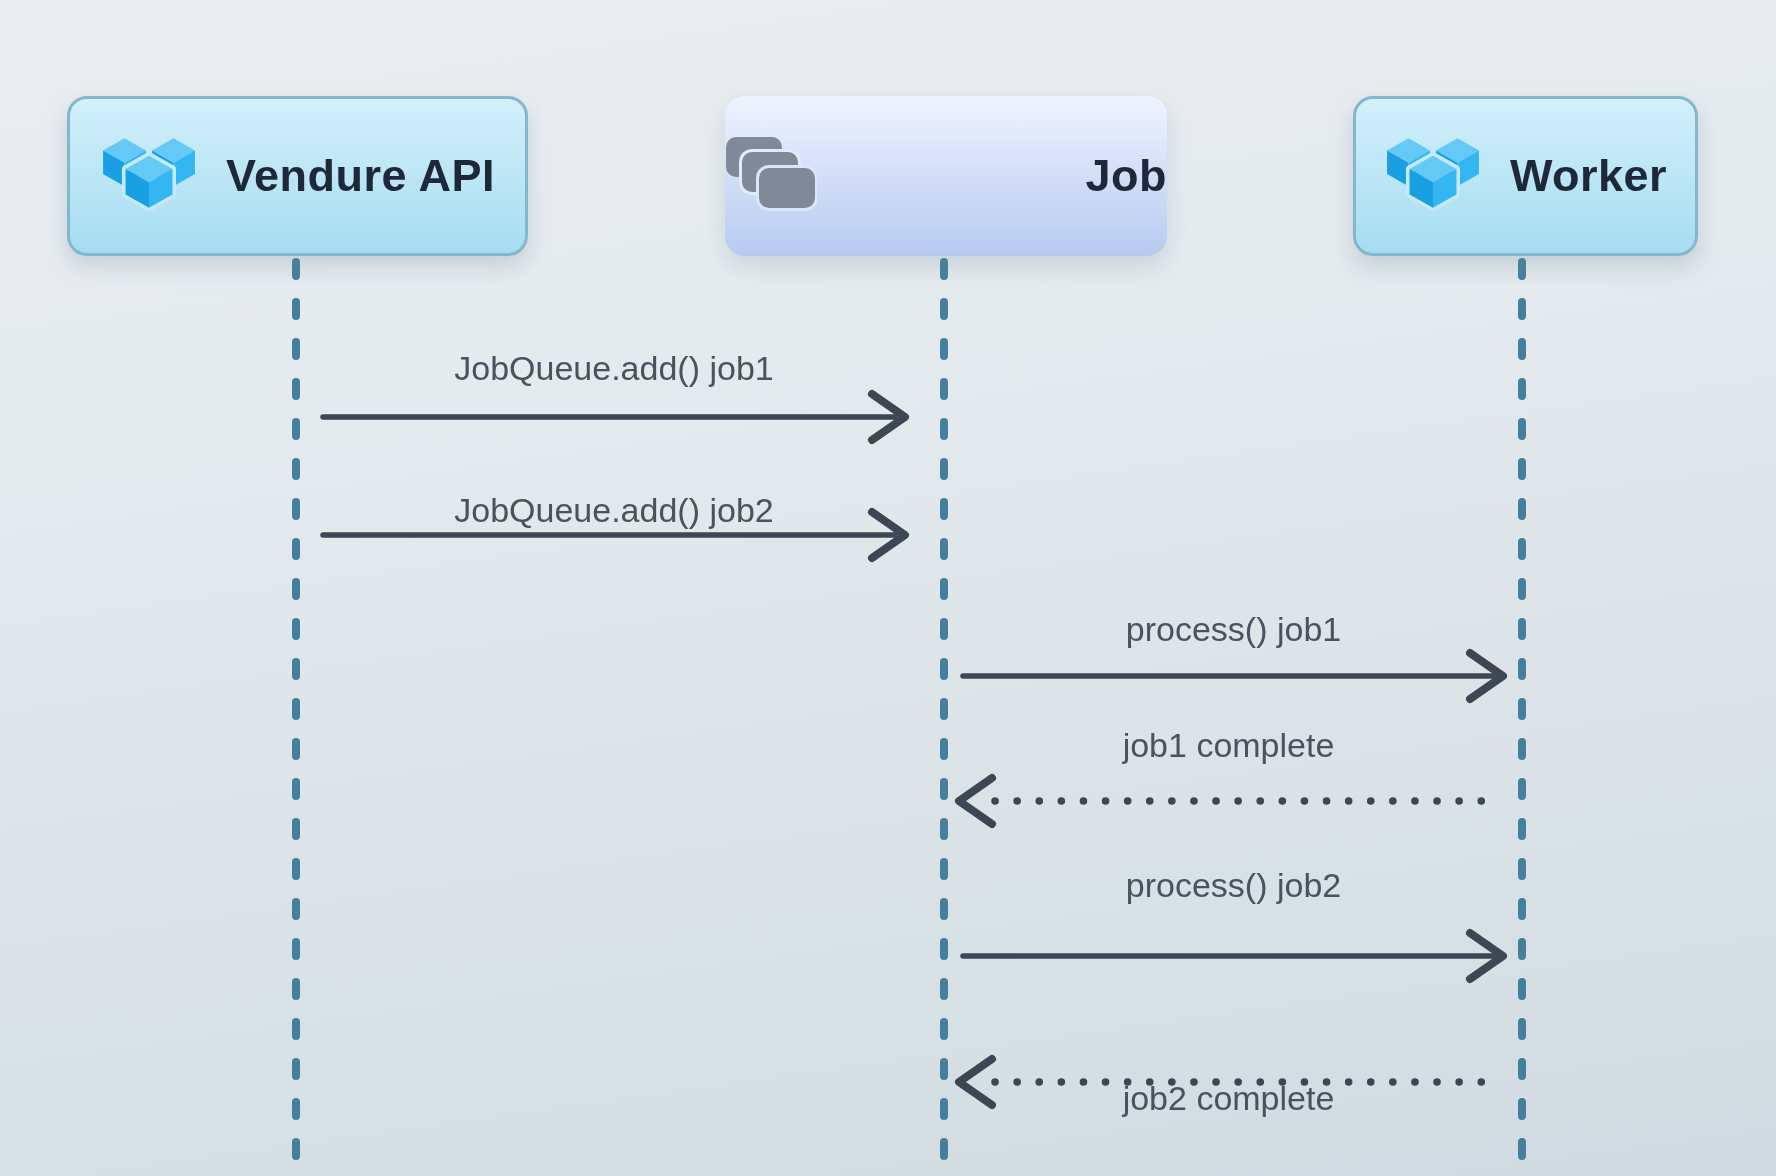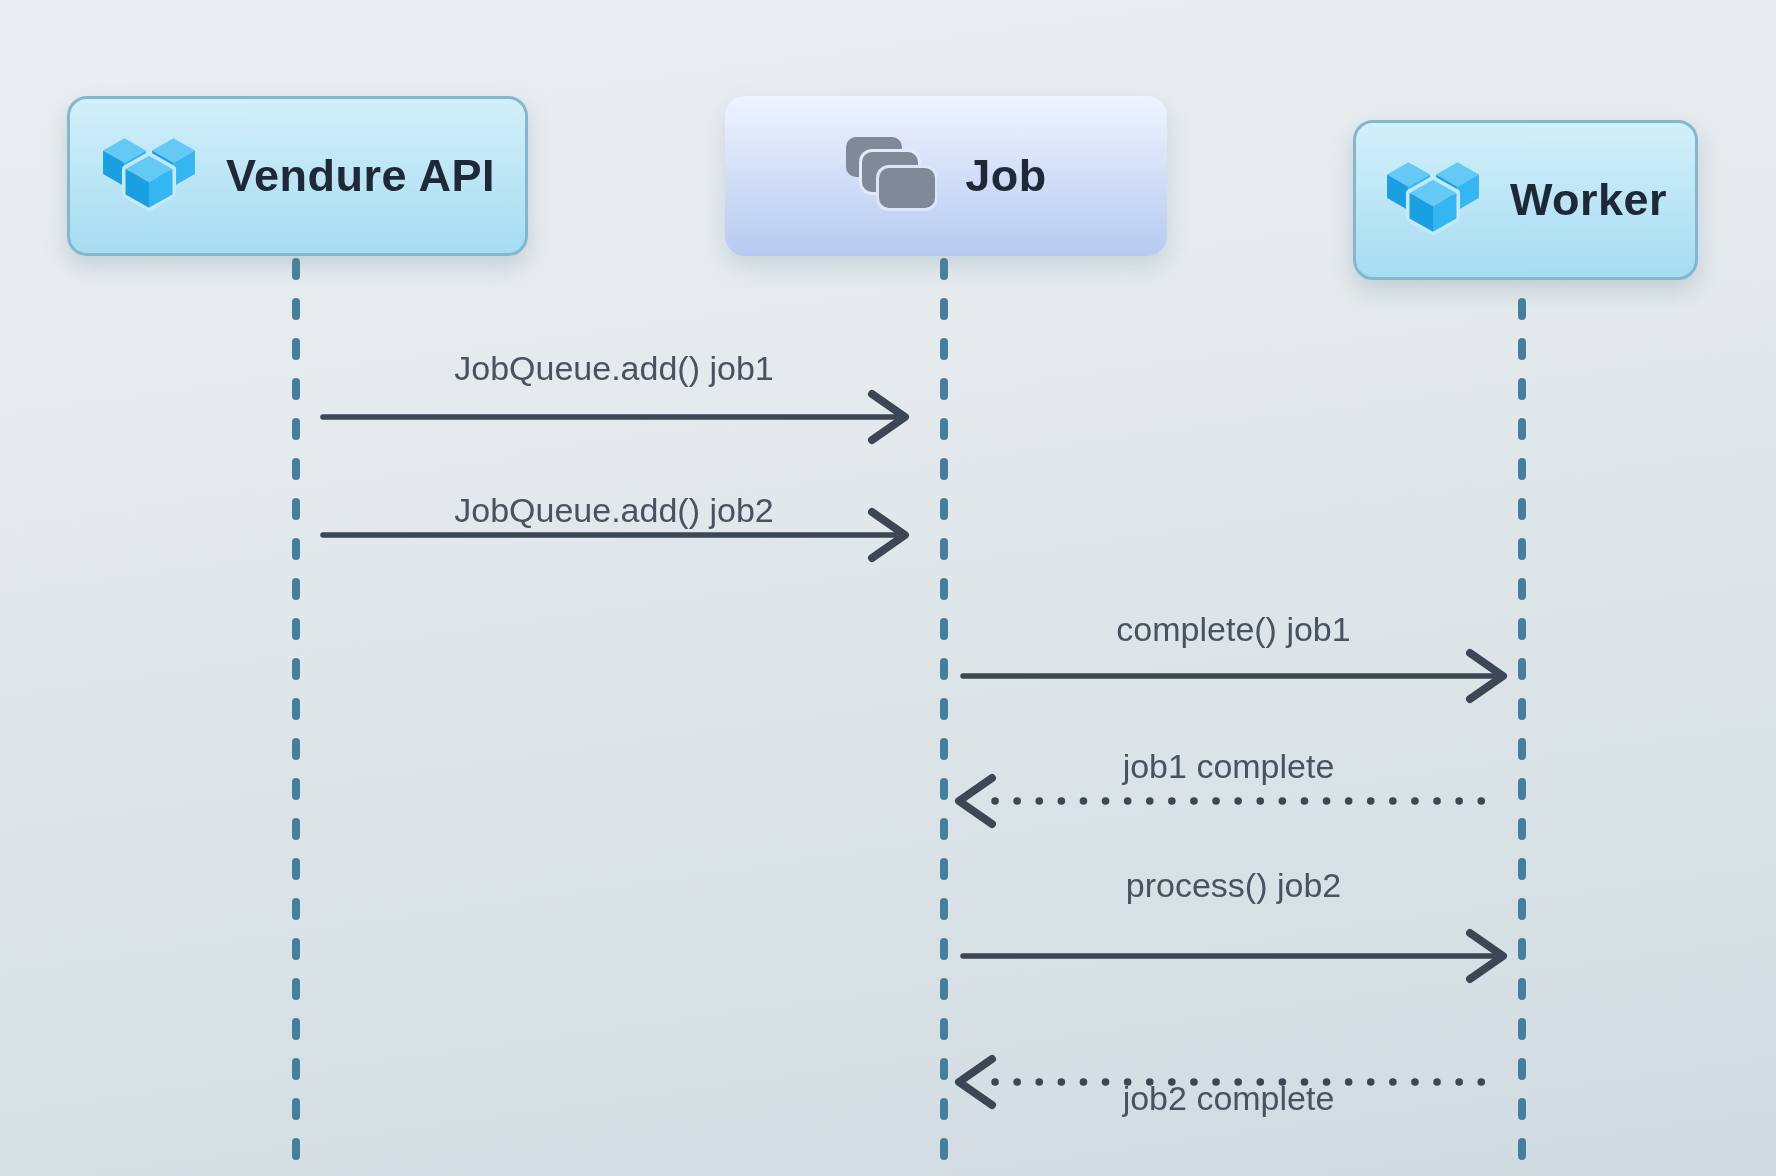--- a/index.html
+++ b/index.html
@@ -118,34 +118,34 @@
           <polygon points="48,23 71,36 71,61 48,74 25,61 25,36" fill="none" stroke="#c4eaf8" stroke-width="7" stroke-linejoin="round"></polygon>
           <polygon points="48,23 71,36 48,49 25,36" fill="#65c9f6"></polygon>
           <polygon points="25,36 48,49 48,74 25,61" fill="#1b9fe3"></polygon>
           <polygon points="71,36 48,49 48,74 71,61" fill="#33b6f2"></polygon>
         </g>
       </svg>
     </span>
     <span class="actor-name">Vendure API</span>
   </div>
 
-  <div class="actor actor-blue" style="left:725px; width:442px;">
+  <div class="actor actor-blue" style="left:725px; width:442px;justify-content:space-between;">
     <span>
       <svg width="92" height="76" viewBox="0 0 92 76">
         <rect x="1" y="1" width="56" height="40" rx="10" fill="#7f8997"></rect>
         <rect x="14" y="13" width="62" height="46" rx="13" fill="#e2ebfc"></rect>
         <rect x="17" y="16" width="56" height="40" rx="10" fill="#7f8997"></rect>
         <rect x="31" y="29" width="62" height="46" rx="13" fill="#dce6fa"></rect>
         <rect x="34" y="32" width="56" height="40" rx="10" fill="#7f8997"></rect>
       </svg>
     </span>
     <span class="actor-name">Job</span>
   </div>
 
-  <div class="actor actor-cyan" style="left:1353px; width:345px;margin-top:24px;">
+  <div class="actor actor-cyan" style="left:1353px; width:345px;">
     <span>
       <svg width="98" height="84" viewBox="0 0 96 82">
         <g>
           <polygon points="24,6 45,18 24,30 3,18" fill="#65c9f6"></polygon>
           <polygon points="3,18 24,30 24,53 3,41" fill="#1b9fe3"></polygon>
           <polygon points="45,18 24,30 24,53 45,41" fill="#33b6f2"></polygon>
         </g>
         <g>
           <polygon points="72,6 93,18 72,30 51,18" fill="#65c9f6"></polygon>
           <polygon points="51,18 72,30 72,53 51,41" fill="#1b9fe3"></polygon>
@@ -157,18 +157,18 @@
           <polygon points="25,36 48,49 48,74 25,61" fill="#1b9fe3"></polygon>
           <polygon points="71,36 48,49 48,74 71,61" fill="#33b6f2"></polygon>
         </g>
       </svg>
     </span>
     <span class="actor-name">Worker</span>
   </div>
 
   <div class="msg-label" style="left:323px; top:344px; width:582px;">JobQueue.add() job1</div>
   <div class="msg-label" style="left:323px; top:486px; width:582px;">JobQueue.add() job2</div>
-  <div class="msg-label" style="left:963px; top:605px; width:541px;">complete() job1</div>
-  <div class="msg-label" style="left:958px; top:742px; width:541px;">job1 complete</div>
+  <div class="msg-label" style="left:963px; top:605px; width:541px;">process() job1</div>
+  <div class="msg-label" style="left:958px; top:721px; width:541px;">job1 complete</div>
   <div class="msg-label" style="left:963px; top:861px; width:541px;">process() job2</div>
   <div class="msg-label" style="left:958px; top:1066px; width:541px;margin-top:8px;">job2 complete</div>
 
 </div>
 
 </body></html>

